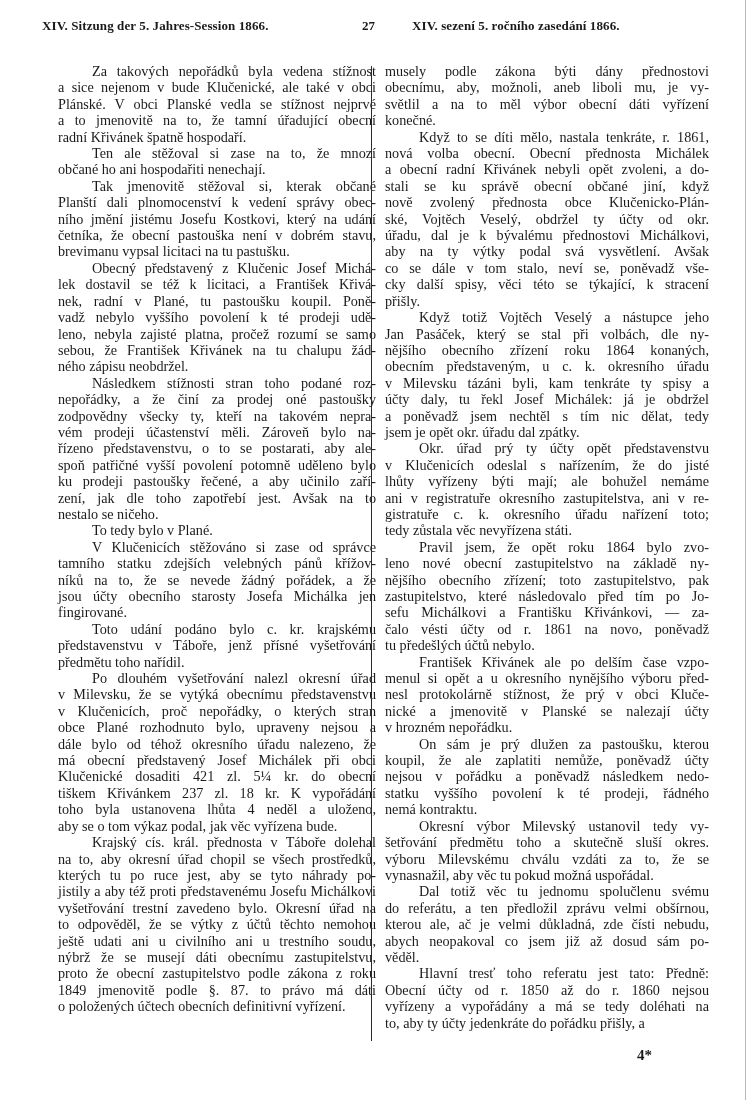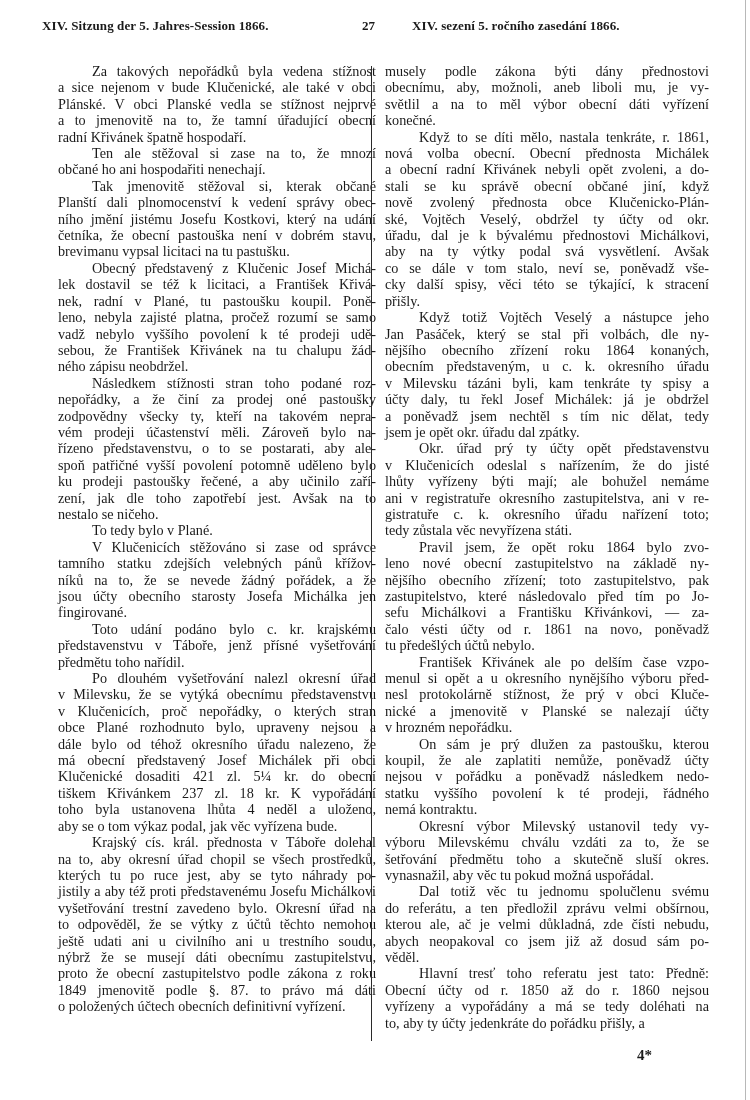--- a/index.html
+++ b/index.html
@@ -67,22 +67,22 @@
       <span class="line first">Tak jmenovitě stěžoval si, kterak občané</span>
       <span class="line">Planští dali plnomocenství k vedení správy obec-</span>
       <span class="line">ního jmění jistému Josefu Kostkovi, který na udání</span>
       <span class="line">četníka, že obecní pastouška není v dobrém stavu,</span>
       <span class="line last">brevimanu vypsal licitaci na tu pastušku.</span>
     </p>
     <p>
       <span class="line first">Obecný představený z Klučenic Josef Michá-</span>
       <span class="line">lek dostavil se též k licitaci, a František Křivá-</span>
       <span class="line">nek, radní v Plané, tu pastoušku koupil. Poně-</span>
+      <span class="line">vadž nebylo vyššího povolení k té prodeji udě-</span>
       <span class="line">leno, nebyla zajisté platna, pročež rozumí se samo</span>
-      <span class="line">vadž nebylo vyššího povolení k té prodeji udě-</span>
       <span class="line">sebou, že František Křivánek na tu chalupu žád-</span>
       <span class="line last">ného zápisu neobdržel.</span>
     </p>
     <p>
       <span class="line first">Následkem stížnosti stran toho podané roz-</span>
       <span class="line">nepořádky, a že činí za prodej oné pastoušky</span>
       <span class="line">zodpovědny všecky ty, kteří na takovém nepra-</span>
       <span class="line">vém prodeji účastenství měli. Zároveň bylo na-</span>
       <span class="line">řízeno představenstvu, o to se postarati, aby ale-</span>
       <span class="line">spoň patřičné vyšší povolení potomně uděleno bylo</span>
@@ -188,22 +188,22 @@
     </p>
     <p>
       <span class="line first">On sám je prý dlužen za pastoušku, kterou</span>
       <span class="line">koupil, že ale zaplatiti nemůže, poněvadž účty</span>
       <span class="line">nejsou v pořádku a poněvadž následkem nedo-</span>
       <span class="line">statku vyššího povolení k té prodeji, řádného</span>
       <span class="line last">nemá kontraktu.</span>
     </p>
     <p>
       <span class="line first">Okresní výbor Milevský ustanovil tedy vy-</span>
+      <span class="line">šetřování předmětu toho a skutečně sluší okres.</span>
       <span class="line">výboru Milevskému chválu vzdáti za to, že se</span>
-      <span class="line">šetřování předmětu toho a skutečně sluší okres.</span>
       <span class="line last">vynasnažil, aby věc tu pokud možná uspořádal.</span>
     </p>
     <p>
       <span class="line first">Dal totiž věc tu jednomu spolučlenu svému</span>
       <span class="line">do referátu, a ten předložil zprávu velmi obšírnou,</span>
       <span class="line">kterou ale, ač je velmi důkladná, zde čísti nebudu,</span>
       <span class="line">abych neopakoval co jsem již až dosud sám po-</span>
       <span class="line last">věděl.</span>
     </p>
     <p>

